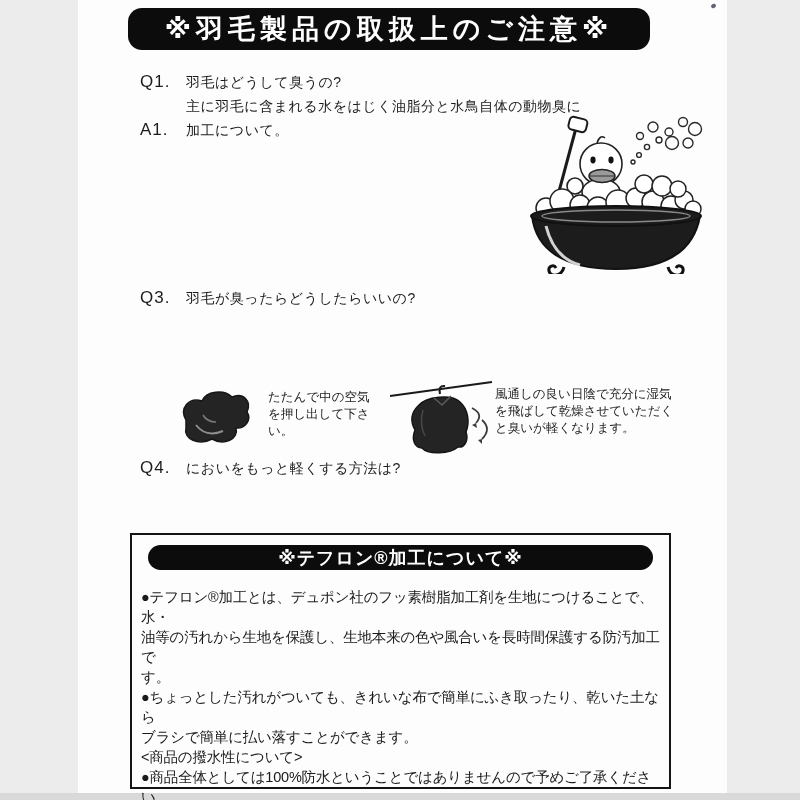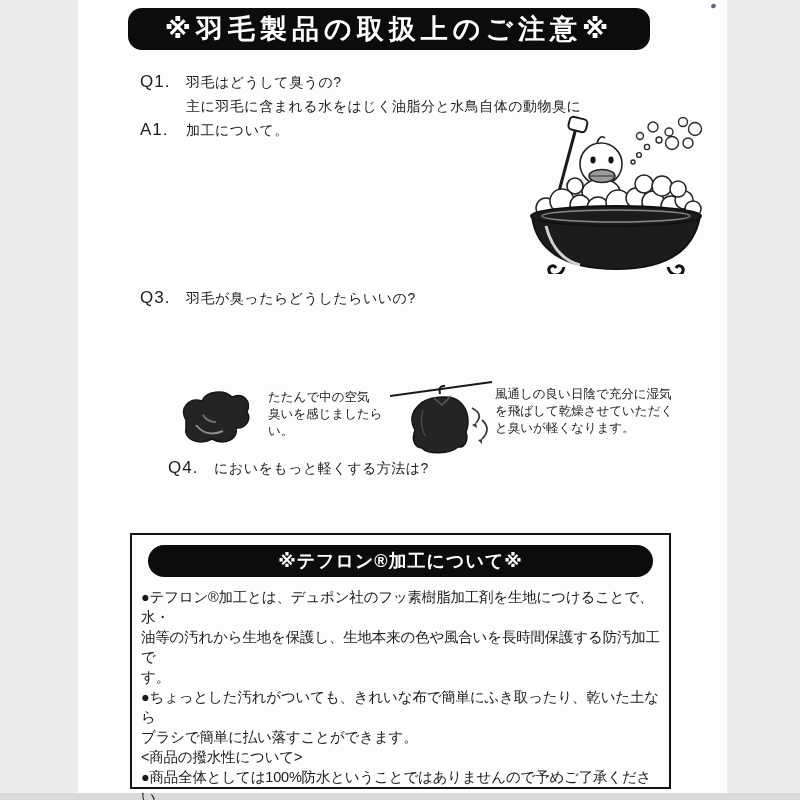--- a/index.html
+++ b/index.html
@@ -27,37 +27,37 @@
   }
   .qa-block{position:absolute;left:140px;}
   .qa-row{display:flex;align-items:flex-end;}
   .qa-label{
     width:46px;flex:0 0 46px;font-size:17px;line-height:24px;
     letter-spacing:1px;white-space:nowrap;
   }
   .qa-text{
     font-size:14px;line-height:24px;white-space:pre-line;letter-spacing:0.5px;
   }
-  #qa1{top:70px;} #qa2{top:150px;} #qa3{top:286px;} #qa4{top:456px;margin-left:28px;}
+  #qa1{top:70px;} #qa2{top:150px;} #qa3{top:286px;} #qa4{top:456px;}
   .illus{position:absolute;}
   #duck-illus{left:522px;top:112px;width:188px;height:162px;}
   #fold-illus{left:172px;top:386px;width:84px;height:66px;}
   #jacket-illus{left:390px;top:374px;width:104px;height:86px;}
   .caption{
     position:absolute;font-size:12.5px;line-height:17px;white-space:pre-line;
     color:#222;
   }
   #fold-caption{left:268px;top:389px;}
   #airdry-caption{left:495px;top:386px;}
   #teflon-box{
     position:absolute;left:130px;top:533px;width:541px;height:256px;
     border:2px solid #141414;background:#fdfdfd;box-sizing:border-box;
   }
   #teflon-banner{
-    left:16px;top:10px;width:505px;height:32px;border-radius:16px;
+    left:16px;top:10px;width:505px;height:25px;border-radius:16px;
     font-size:18px;letter-spacing:1px;
   }
   #teflon-body{
     position:absolute;left:9px;top:52px;width:525px;
     font-size:14.5px;line-height:20px;white-space:pre-line;
     letter-spacing:-0.2px;color:#1a1a1a;
   }
   #scan-speck{position:absolute;left:711px;top:4px;width:5px;height:4px;
     background:#3a3a55;border-radius:2px;transform:rotate(-30deg);opacity:.8;}
   svg{display:block;}
@@ -157,21 +157,21 @@
 
   <div id="fold-illus" class="illus">
     <svg width="84" height="66" viewBox="0 0 84 66">
       <path d="M14,34 C7,22 17,11 30,15 C34,5 52,3 60,11 C71,6 80,15 75,26 C80,34 73,43 64,42 C67,53 52,60 40,53 C27,60 11,53 14,42 Z" fill="#242424" stroke="#161616" stroke-width="1.5"></path>
       <path d="M24,39 q10,13 27,6" stroke="#8d8d8d" stroke-width="2" fill="none"></path>
       <path d="M31,29 q4,7 13,7" stroke="#787878" stroke-width="1.6" fill="none"></path>
     </svg>
   </div>
 
   <div id="fold-caption" class="caption">たたんで中の空気
-臭いを感じましたら
+を押し出して下さ
 い。</div>
 
   <div id="jacket-illus" class="illus">
     <svg width="104" height="86" viewBox="0 0 104 86">
       <line x1="0" y1="22" x2="102" y2="8" stroke="#1a1a1a" stroke-width="2"></line>
       <path d="M50,20 q-2,-9 5,-8" stroke="#1a1a1a" stroke-width="2" fill="none"></path>
       <path d="M28,32 C36,22 62,20 70,28 C78,35 80,48 76,58 C79,67 74,74 68,73 C60,80 38,81 32,74 C25,74 21,66 25,56 C19,45 22,38 28,32 Z" fill="#242424" stroke="#141414" stroke-width="1.5"></path>
       <path d="M44,24 l8,7 l9,-9" stroke="#5a5a5a" stroke-width="1.6" fill="none"></path>
       <path d="M33,36 q-4,14 2,26" stroke="#4a4a4a" stroke-width="1.4" fill="none"></path>
       <path d="M82,34 q12,6 4,15" stroke="#3c3c3c" stroke-width="1.8" fill="none"></path>

